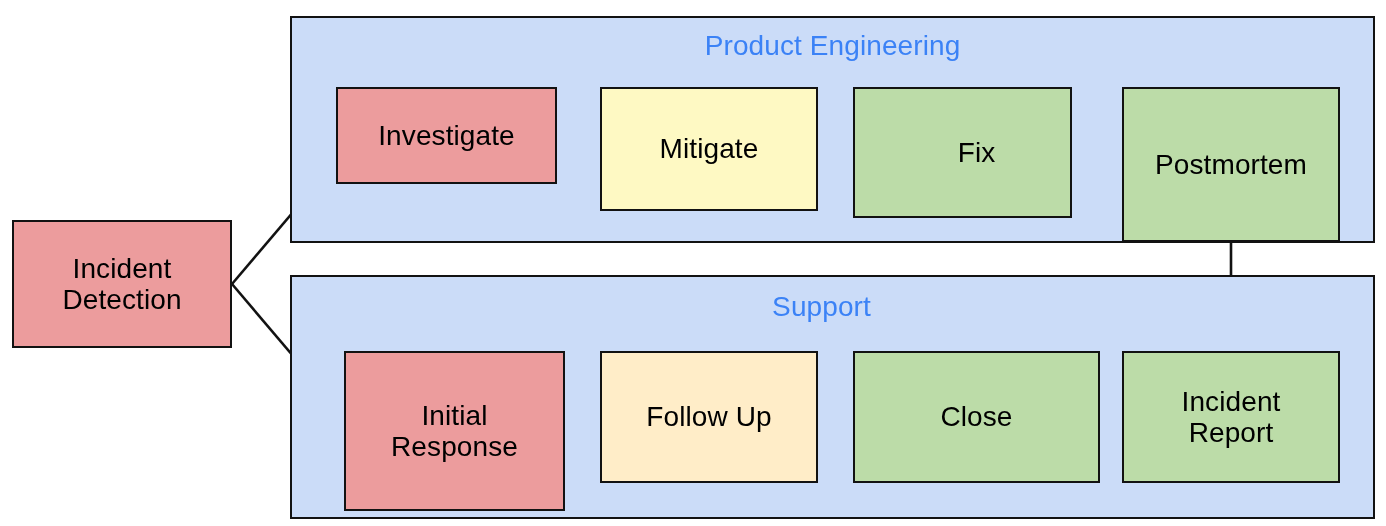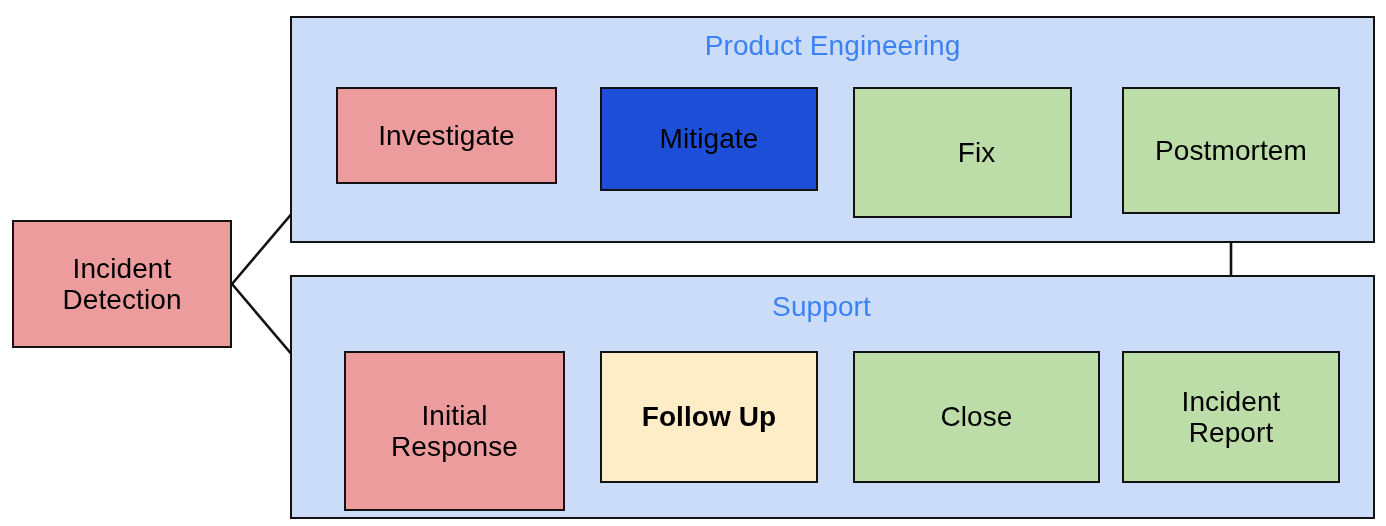--- a/index.html
+++ b/index.html
@@ -101,38 +101,38 @@
 
   <div class="node" style="left:12px; top:220px; width:220px; height:128px; background:#EC9C9D;">
     <span class="node-label">Incident
 Detection</span>
   </div>
 
   <div class="node" style="left:336px; top:87px; width:221px; height:97px; background:#EC9C9D;">
     <span class="node-label">Investigate</span>
   </div>
 
-  <div class="node" style="left:600px; top:87px; width:218px; height:104px; background:#1d4ed8;">
+  <div class="node" style="left:600px; top:87px; width:218px; height:124px; background:#fef9c3;">
     <span class="node-label">Mitigate</span>
   </div>
 
   <div class="node" style="left:853px; top:87px; width:219px; height:131px; background:#BCDCA8;padding-left:28px;">
     <span class="node-label">Fix</span>
   </div>
 
-  <div class="node" style="left:1122px; top:87px; width:218px; height:127px; background:#BCDCA8;">
+  <div class="node" style="left:1122px; top:87px; width:218px; height:155px; background:#BCDCA8;">
     <span class="node-label">Postmortem</span>
   </div>
 
   <div class="node" style="left:344px; top:351px; width:221px; height:160px; background:#EC9C9D;">
     <span class="node-label">Initial
 Response</span>
   </div>
 
-  <div class="node" style="left:600px; top:351px; width:218px; height:132px; background:#FFEDC8;font-weight:bold;">
+  <div class="node" style="left:600px; top:351px; width:218px; height:132px; background:#FFEDC8;">
     <span class="node-label">Follow Up</span>
   </div>
 
   <div class="node" style="left:853px; top:351px; width:247px; height:132px; background:#BCDCA8;">
     <span class="node-label">Close</span>
   </div>
 
   <div class="node" style="left:1122px; top:351px; width:218px; height:132px; background:#BCDCA8;">
     <span class="node-label">Incident
 Report</span>

